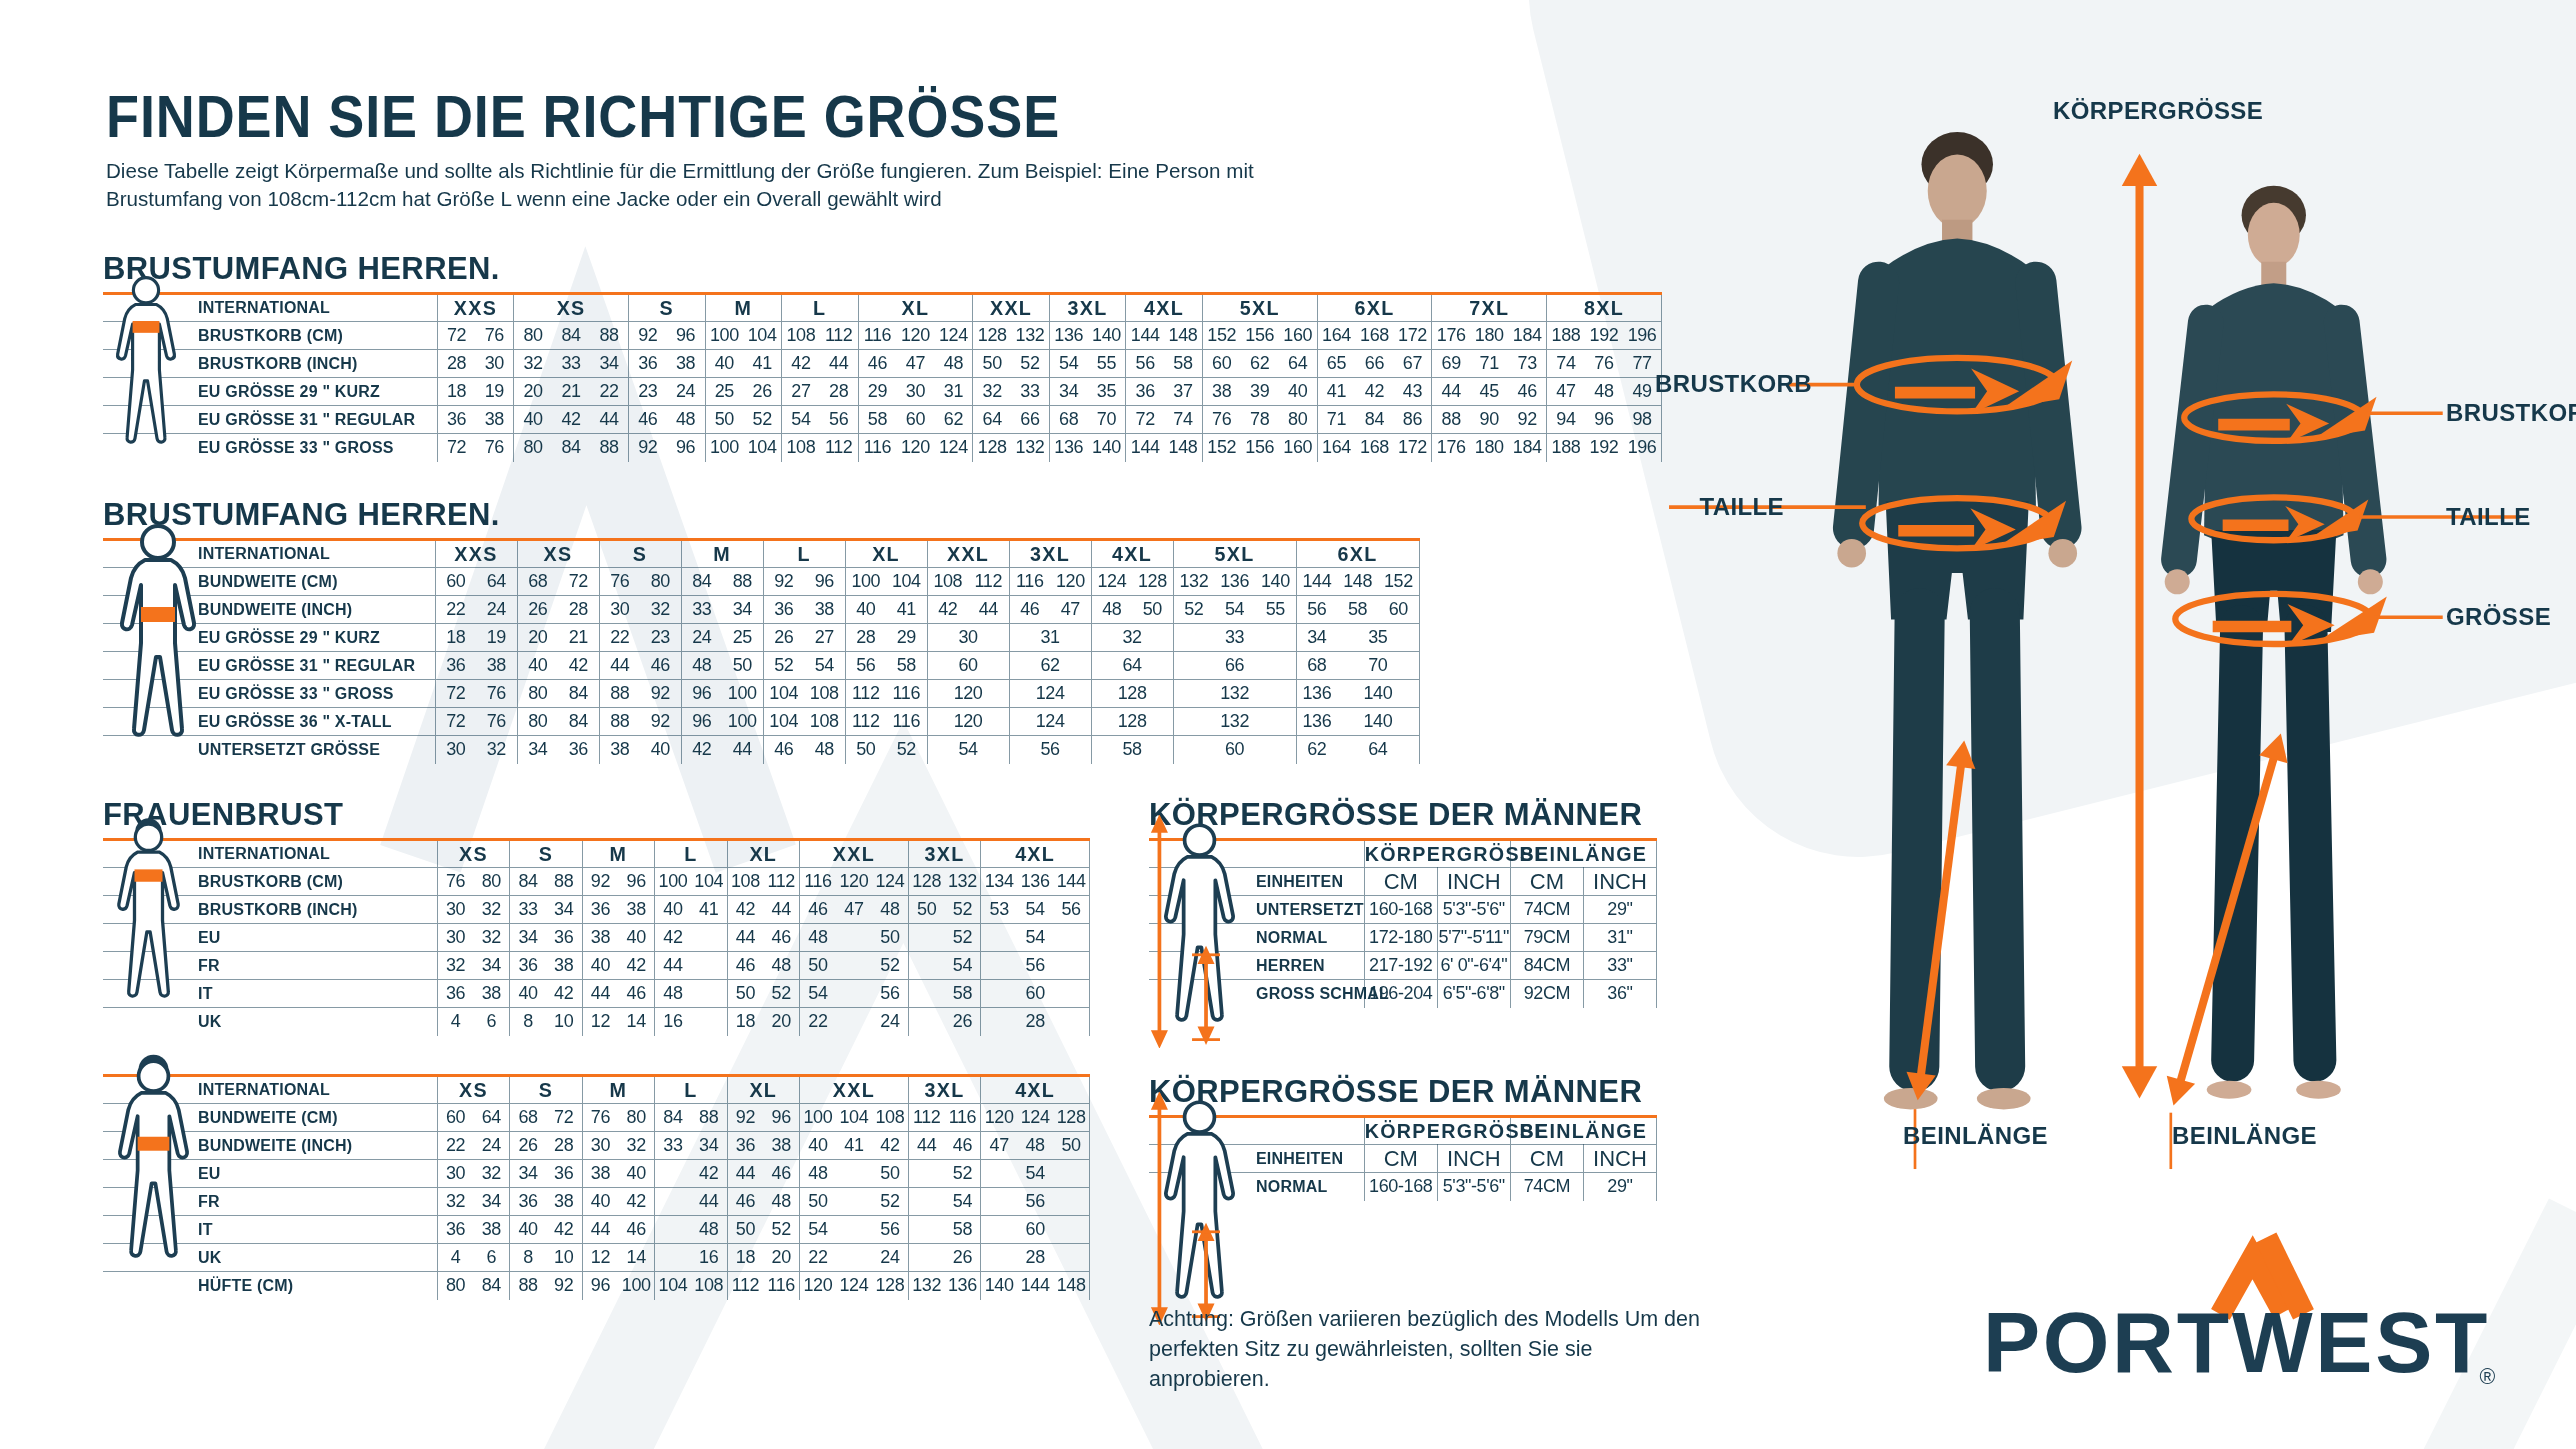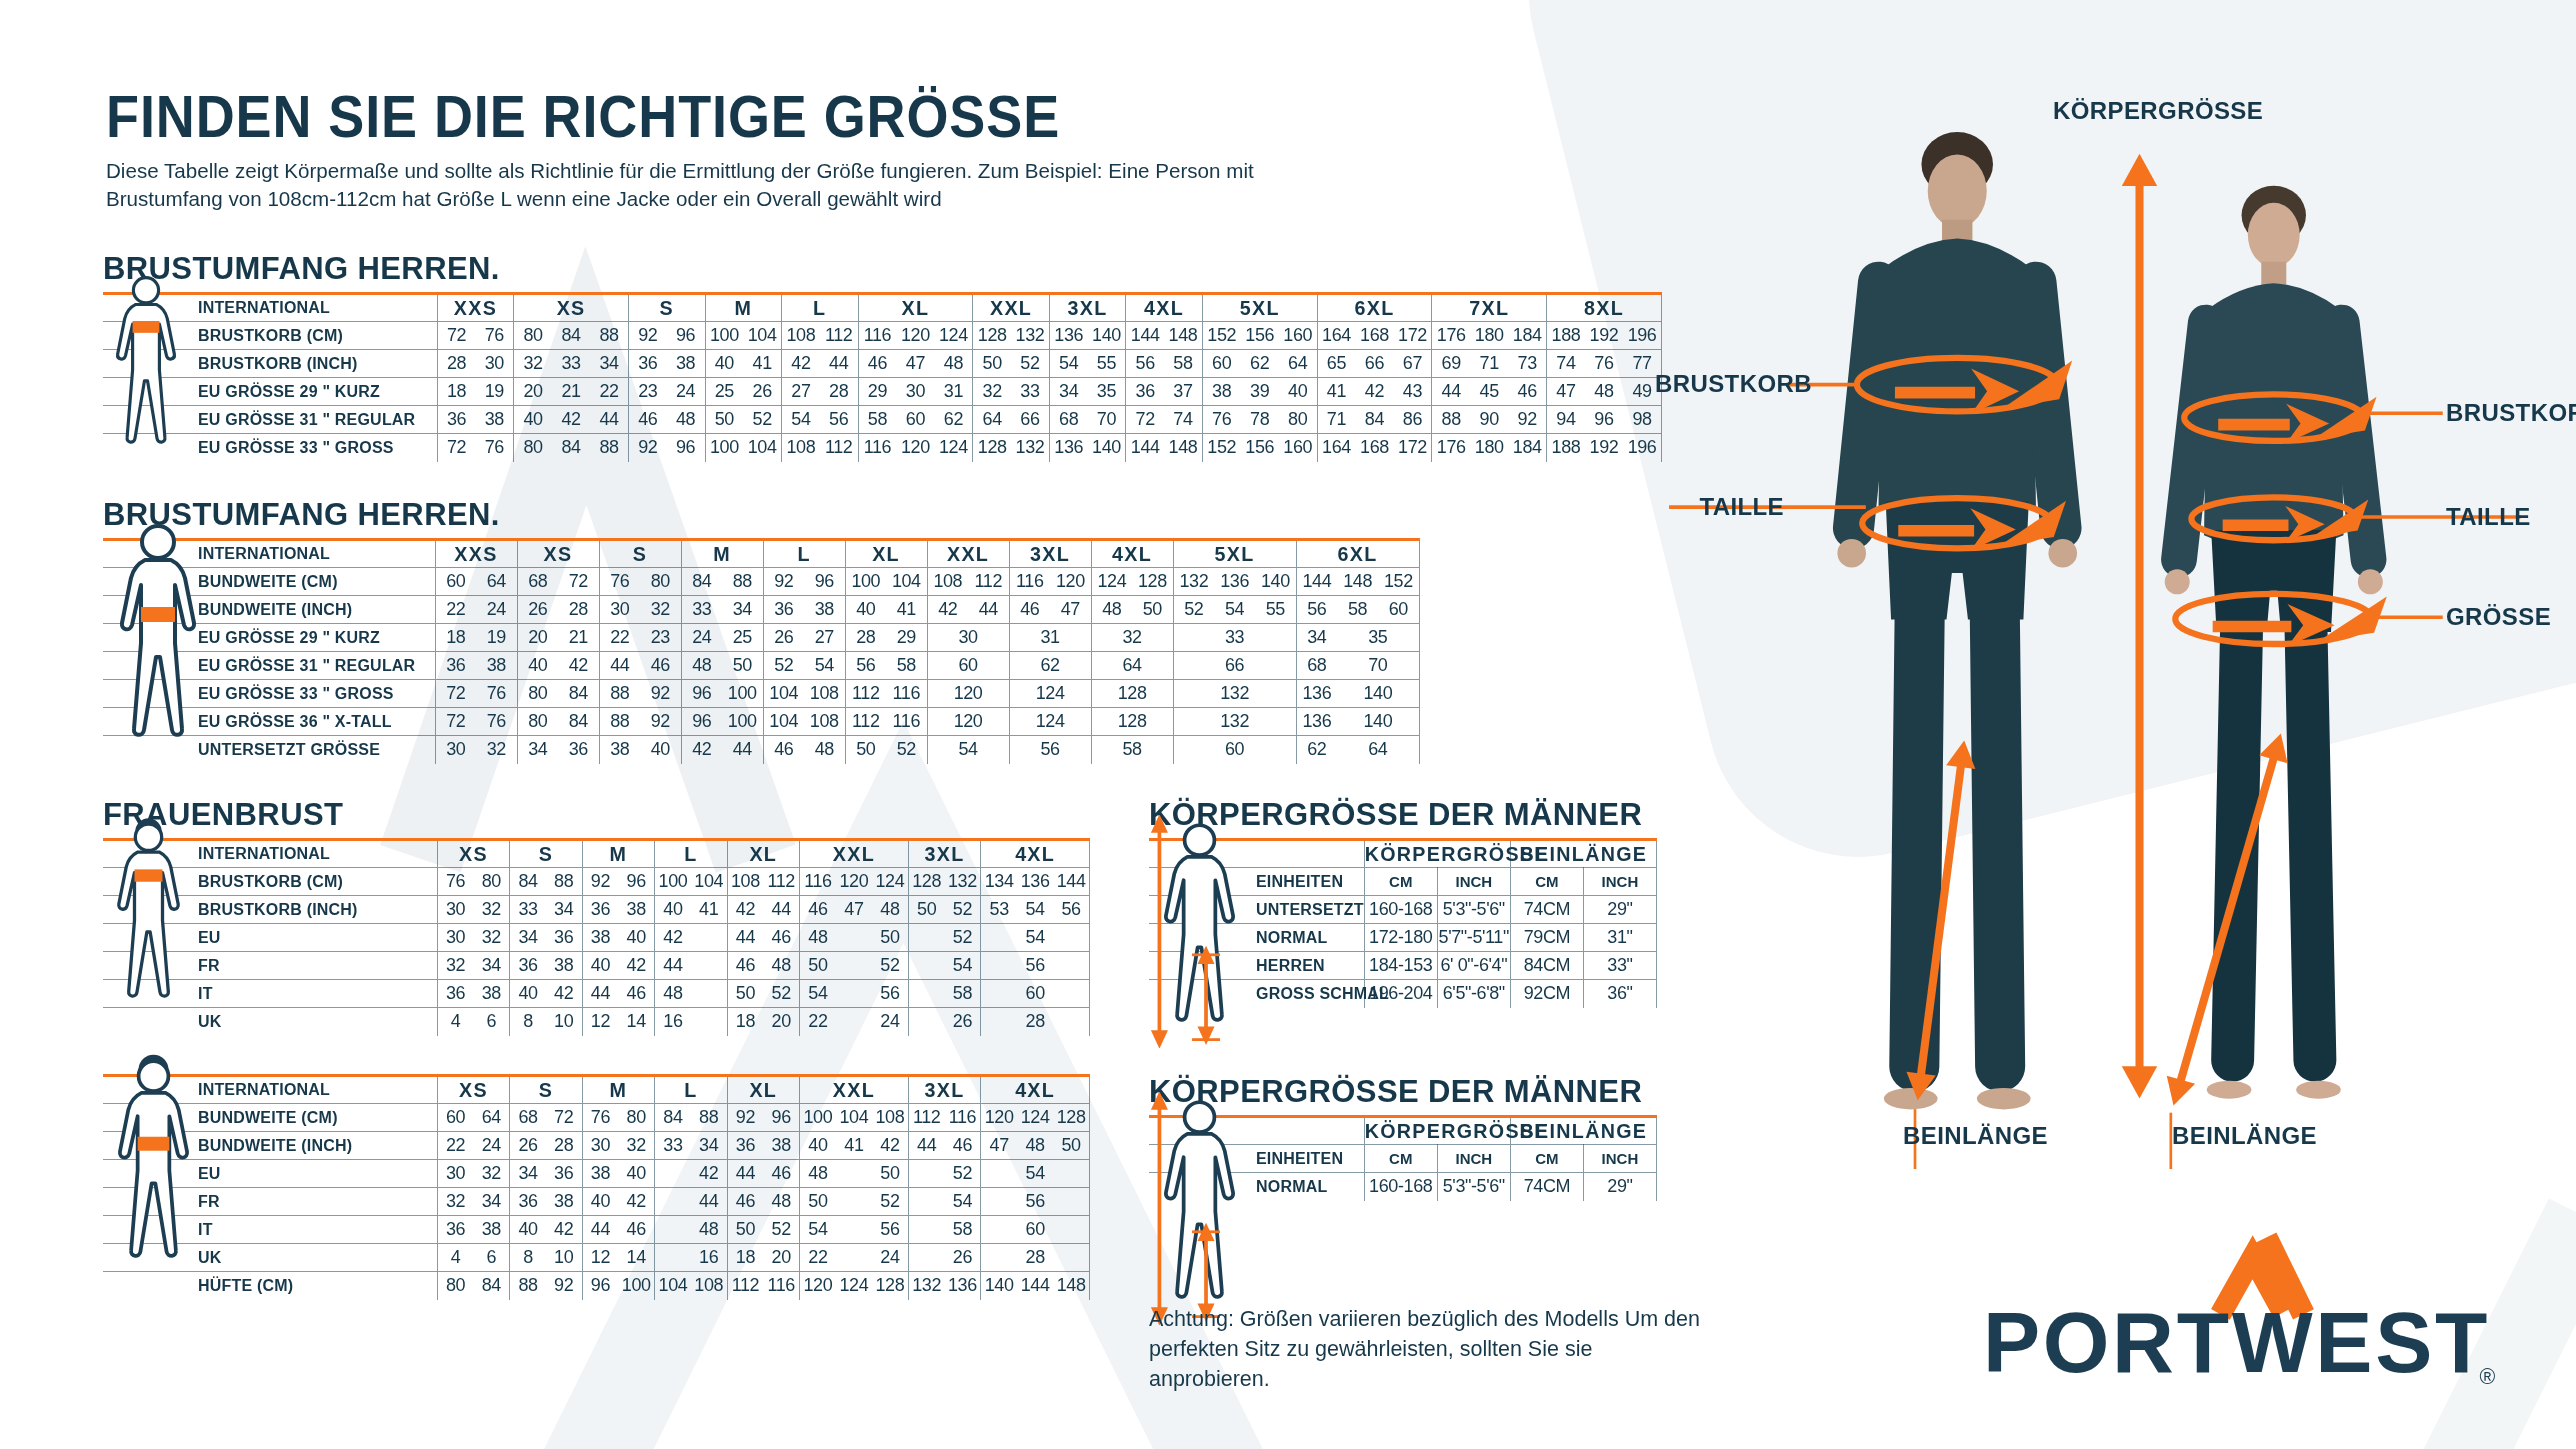--- a/index.html
+++ b/index.html
@@ -19,21 +19,21 @@
   .tbl-title{font-size:31px;font-weight:bold;letter-spacing:0.4px;height:33px;margin:0 0 8px 0;white-space:nowrap}
   .twrap{position:relative}
   table{width:100%;border-collapse:collapse;table-layout:fixed;
         border-top:3.6px solid var(--orange);border-right:0.9px solid var(--line)}
   th,td{padding:0;height:28px;box-sizing:border-box;font-weight:normal}
   th.ghead{font-size:19.7px;font-weight:bold;letter-spacing:1.3px;color:var(--navy);text-align:center}
   thead th{border-bottom:0.9px solid var(--line)}
   tbody tr:not(:last-child) th,tbody tr:not(:last-child) td{border-bottom:0.9px solid var(--line)}
   th.lbl{font-size:16px;font-weight:bold;text-align:left;color:var(--navy);letter-spacing:0.2px;white-space:nowrap}
   td.num{font-size:18px;text-align:center;color:var(--navy);letter-spacing:-0.4px}
-  tr.hr td.num{font-weight:bold;font-size:15px;letter-spacing:0}
+  tr.hr td.num{font-weight:normal;font-size:22px;letter-spacing:0}
   .gb{border-left:0.9px solid var(--line)}
   .ticon{position:absolute;left:1.8px;top:-23px;z-index:2}
   .flabel{position:absolute;z-index:4;font-size:24px;font-weight:bold;letter-spacing:0.4px;color:var(--navy);white-space:nowrap}
   .footnote{position:absolute;left:1149px;top:1304px;z-index:2;width:555px;font-size:21.5px;line-height:30px}
   #logo{position:absolute;left:1968px;top:1209px;z-index:4}
 </style>
 </head>
 <body>
 
 <svg id="wm" width="2576" height="1449" viewBox="0 0 2880 1620">
@@ -894,21 +894,21 @@
             </tr>
             <tr>
               <th class="lbl" style="padding-left: 107px;">NORMAL</th>
               <td class="num gb">172-180</td>
               <td class="num gb">5'7"-5'11"</td>
               <td class="num gb">79CM</td>
               <td class="num gb">31"</td>
             </tr>
             <tr>
               <th class="lbl" style="padding-left: 107px;">HERREN</th>
-              <td class="num gb">184-153</td>
+              <td class="num gb">217-192</td>
               <td class="num gb">6' 0"-6'4"</td>
               <td class="num gb">84CM</td>
               <td class="num gb">33"</td>
             </tr>
             <tr>
               <th class="lbl" style="padding-left: 107px;">GROSS SCHMAL</th>
               <td class="num gb">196-204</td>
               <td class="num gb">6'5"-6'8"</td>
               <td class="num gb">92CM</td>
               <td class="num gb">36"</td>

